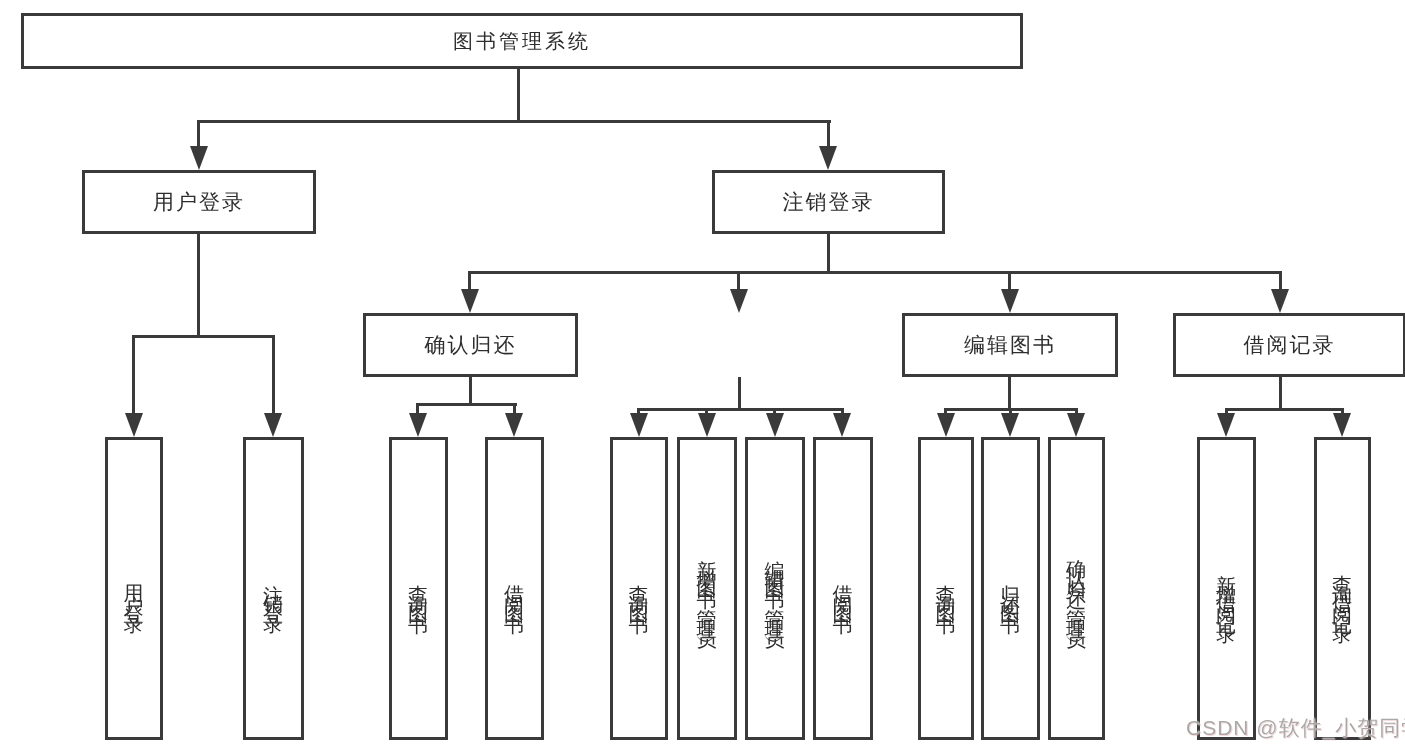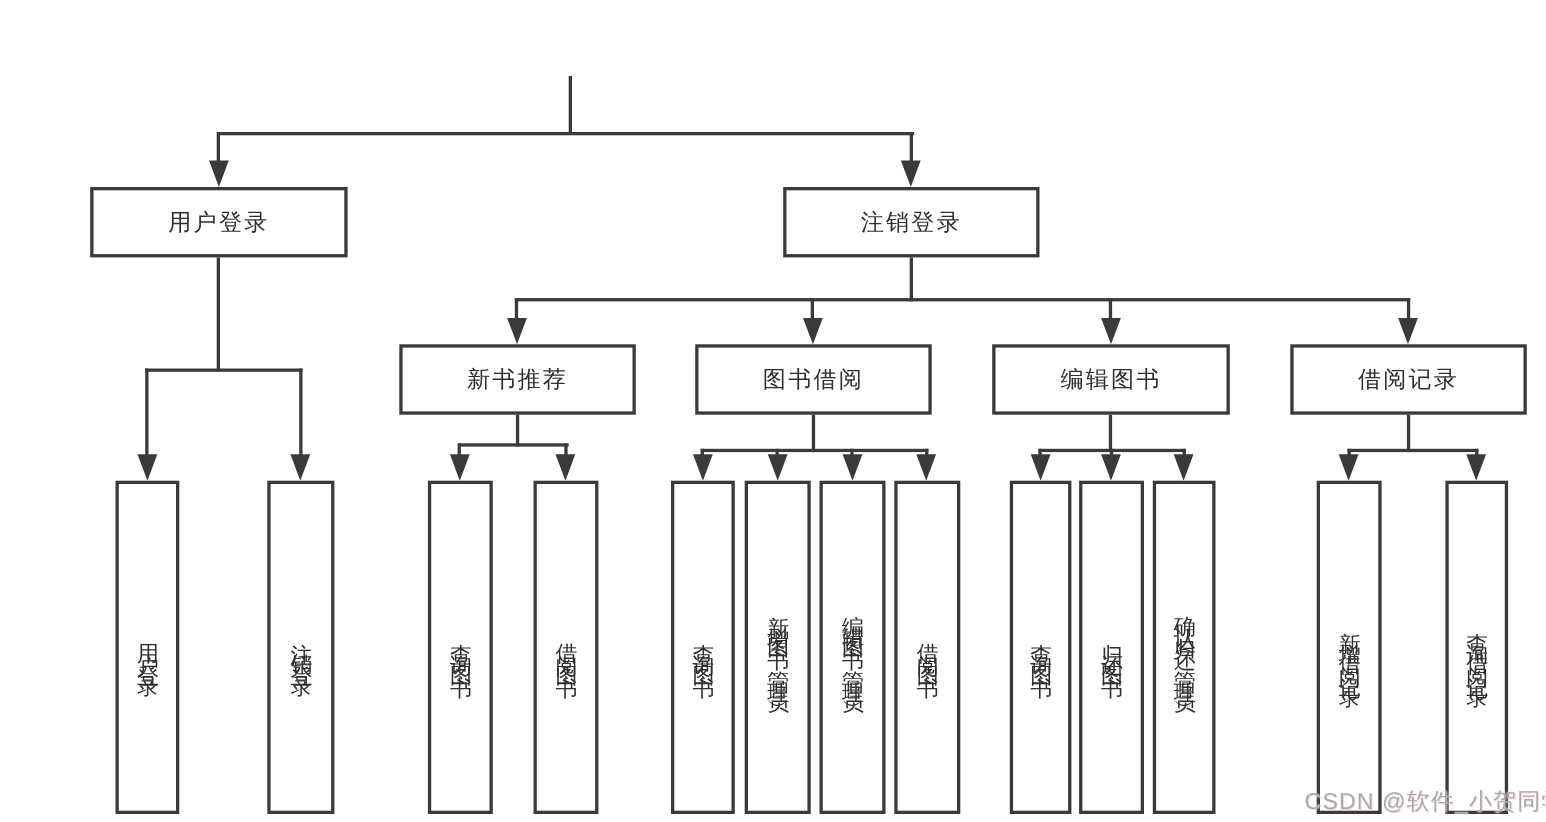--- a/index.html
+++ b/index.html
@@ -56,20 +56,23 @@
     white-space: nowrap;
     text-shadow: 0 0 2px #ffffff, 1px 1px 0 rgba(224, 120, 120, 0.35);
     z-index: 5;
   }
 </style>
 </head>
 <body>
 
 <div class="stage">
 
+  <div class="box h root" style="left:21px; top:13px; width:1002px; height:56px;">
+    <span>图书管理系统</span>
+  </div>
 
   <div class="ln" style="left:517px; top:69px; width:3px; height:53px;"></div>
   <div class="ln" style="left:198px; top:120px; width:633px; height:3px;"></div>
   <div class="ln" style="left:197px; top:120px; width:3px; height:30px;"></div>
   <div class="ah" style="left:190px; top:146px;"></div>
   <div class="ln" style="left:827px; top:120px; width:3px; height:30px;"></div>
   <div class="ah" style="left:819px; top:146px;"></div>
 
   <div class="box h" style="left:82px; top:170px; width:234px; height:64px;">
     <span>用户登录</span>
@@ -90,29 +93,26 @@
   <div class="ln" style="left:468px; top:271px; width:3px; height:20px;"></div>
   <div class="ah" style="left:461px; top:289px;"></div>
   <div class="ln" style="left:737px; top:271px; width:3px; height:20px;"></div>
   <div class="ah" style="left:730px; top:289px;"></div>
   <div class="ln" style="left:1008px; top:271px; width:3px; height:20px;"></div>
   <div class="ah" style="left:1001px; top:289px;"></div>
   <div class="ln" style="left:1279px; top:271px; width:3px; height:20px;"></div>
   <div class="ah" style="left:1271px; top:289px;"></div>
 
   <div class="box h" style="left:363px; top:313px; width:215px; height:64px;">
-    <span>新书推荐</span>
-  </div>
-  <div class="box h" style="left:632px; top:313px; width:215px; height:64px;">
-    <span>图书借阅</span>
+    <span>确认归还</span>
   </div>
   <div class="box h" style="left:902px; top:313px; width:216px; height:64px;">
     <span>编辑图书</span>
   </div>
-  <div class="box h" style="left:1173px; top:313px; width:215px; height:64px;">
+  <div class="box h" style="left:1173px; top:313px; width:233px; height:64px;">
     <span>借阅记录</span>
   </div>
 
   <div class="ln" style="left:469px; top:377px; width:3px; height:29px;"></div>
   <div class="ln" style="left:417px; top:403px; width:100px; height:3px;"></div>
   <div class="ln" style="left:416px; top:403px; width:3px; height:14px;"></div>
   <div class="ah" style="left:409px; top:413px;"></div>
   <div class="ln" style="left:513px; top:403px; width:3px; height:14px;"></div>
   <div class="ah" style="left:505px; top:413px;"></div>
 

